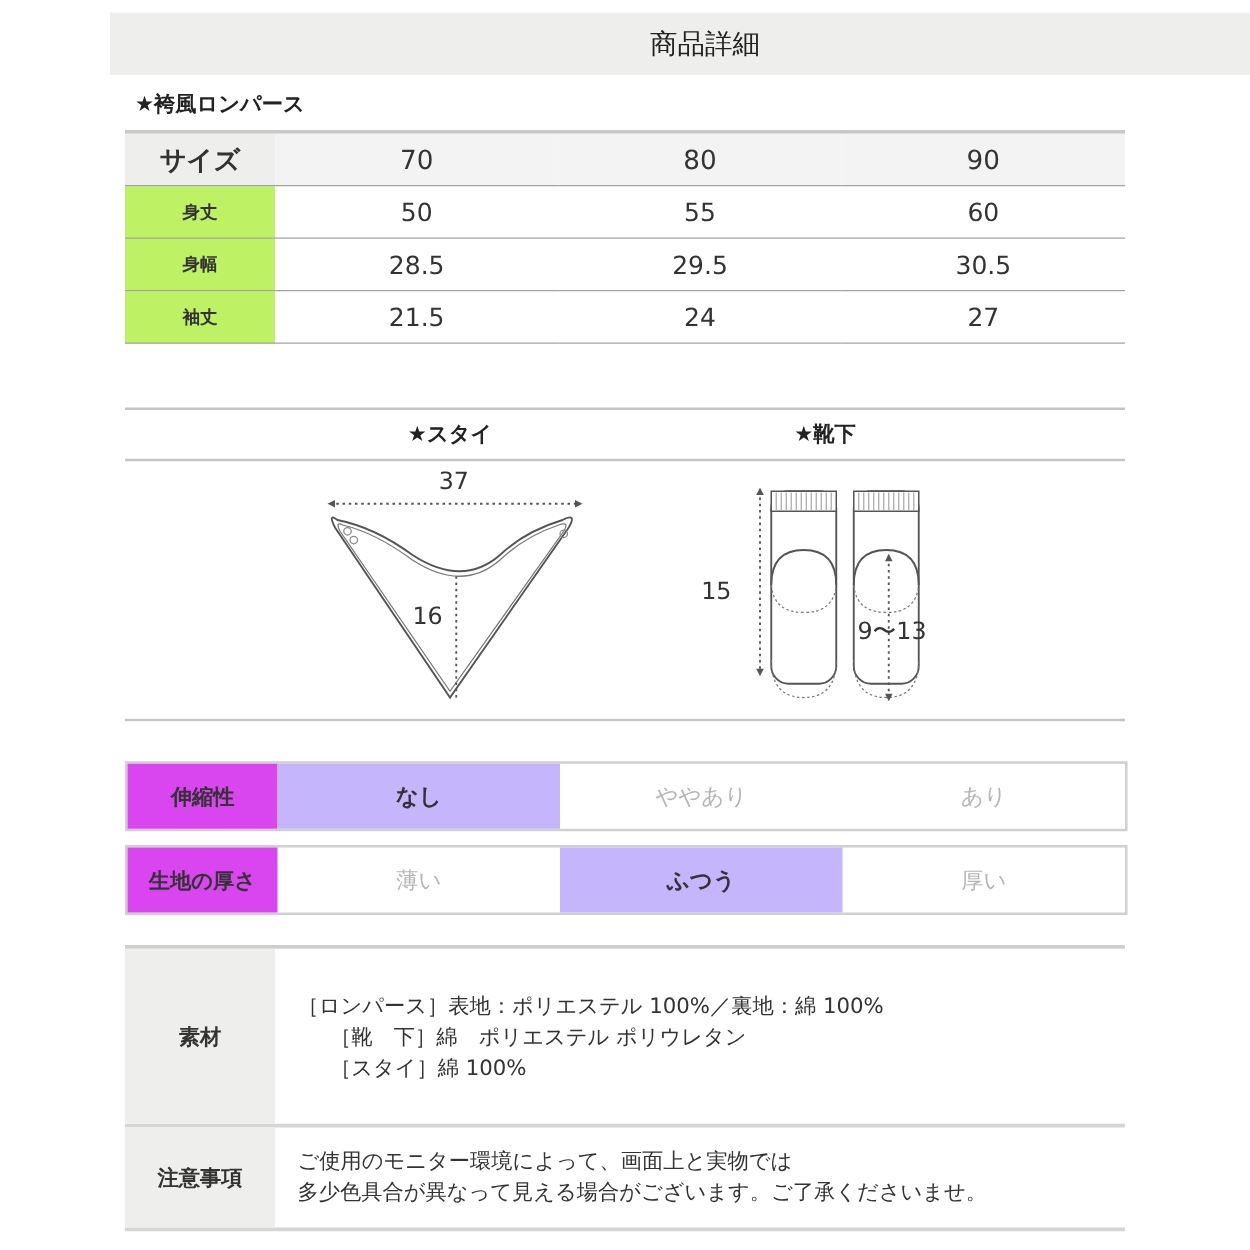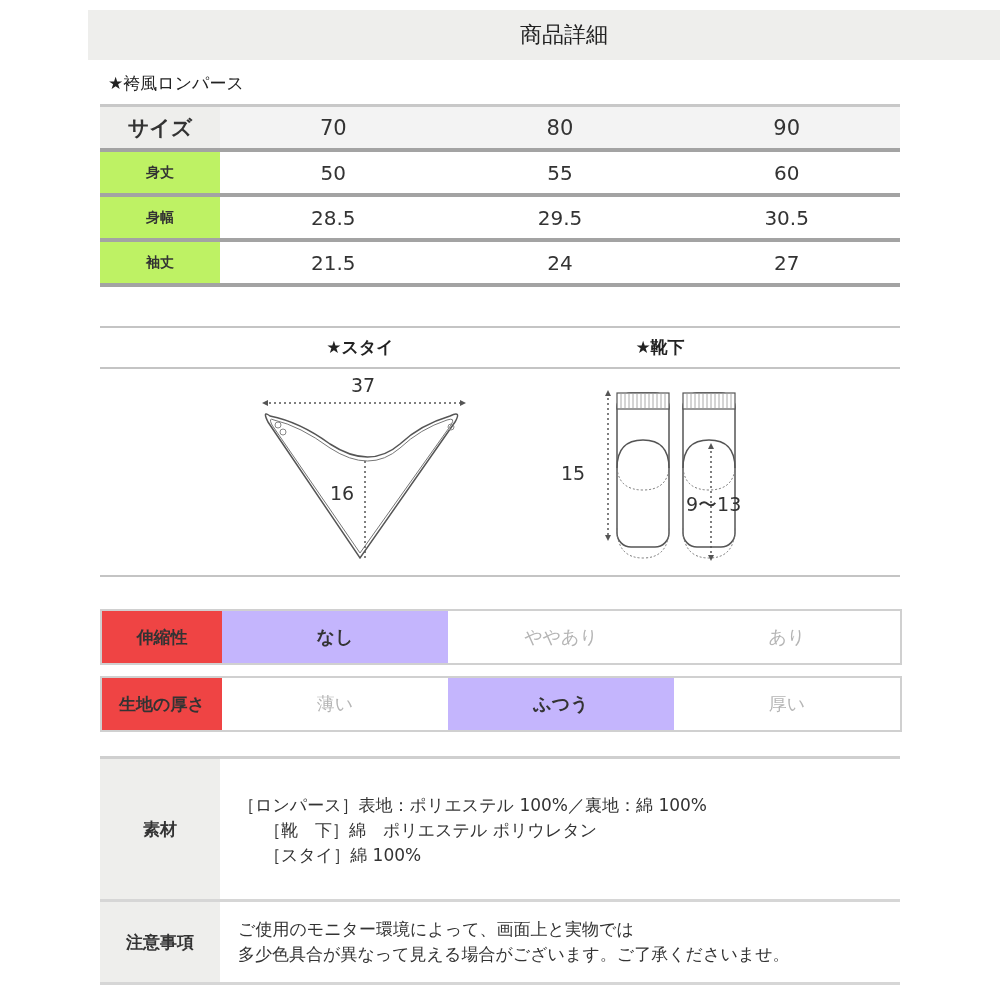--- a/index.html
+++ b/index.html
@@ -2,32 +2,32 @@
 <html><head>
 <meta charset="utf-8">
 <style>
   html, body { margin: 0; padding: 0; background: #ffffff; }
   body { width: 1000px; height: 1000px; position: relative; overflow: hidden;
          font-family: "DejaVu Sans", "Liberation Sans", sans-serif; color: #333; }
   .abs { position: absolute; }
   .title-bar { left: 88px; top: 10px; width: 952px; height: 50px; background: #eeeeec;
                display: flex; align-items: center; justify-content: center;
                font-size: 22px; color: #222; }
-  .section-label { left: 108px; top: 72px; font-size: 17px; font-weight: normal; color: #222; }
+  .section-label { left: 108px; top: 72px; font-size: 17px; font-weight: bold; color: #222; }
   .hr { height: 3px; background: #c8c8c8; left: 100px; width: 800px; }
   .size-table { left: 100px; top: 107px; width: 800px; border-collapse: collapse; }
-  .size-table td { height: 41px; border-bottom: 4px solid #a3a3a3; text-align: center;
+  .size-table td { height: 41px; border-bottom: 1px solid #a3a3a3; text-align: center;
                    font-size: 20px; color: #333; padding: 0; }
   .size-table td.hd { width: 120px; background: #bef264; font-weight: bold; font-size: 14px; color: #333; }
   .size-table tr.head td { background: #f3f3f3; font-size: 21px; }
   .size-table tr.head td.hd { background: #eeeeec; }
   .acc-head { top: 336px; font-size: 17px; font-weight: bold; color: #222; width: 200px; text-align: center; }
   .dim { font-size: 19px; color: #333; }
   .rating { left: 100px; width: 798px; height: 52px; border: 2px solid #d0d0d0; display: flex; }
-  .rating .hd { width: 120px; background: #ef4444; display: flex; align-items: center; justify-content: center;
+  .rating .hd { width: 120px; background: #d946ef; display: flex; align-items: center; justify-content: center;
                 font-weight: bold; font-size: 17px; color: #333; }
   .rating .opt { flex: 1; display: flex; align-items: center; justify-content: center; font-size: 18px; color: #b5b5b5; }
   .rating .opt.sel { background: #c4b5fd; color: #333; font-weight: bold; }
   .info-table { left: 100px; top: 756px; width: 800px; border-top: 3px solid #cfcfcf; }
   .info-row { display: flex; border-bottom: 3px solid #d6d6d6; }
   .info-row .hd { width: 120px; background: #eeeeec; display: flex; align-items: center; justify-content: center;
                   font-weight: bold; font-size: 17px; color: #333; }
   .info-row .body { flex: 1; padding-left: 18px; font-size: 17px; color: #333; line-height: 25px; }
 </style>
 </head>

